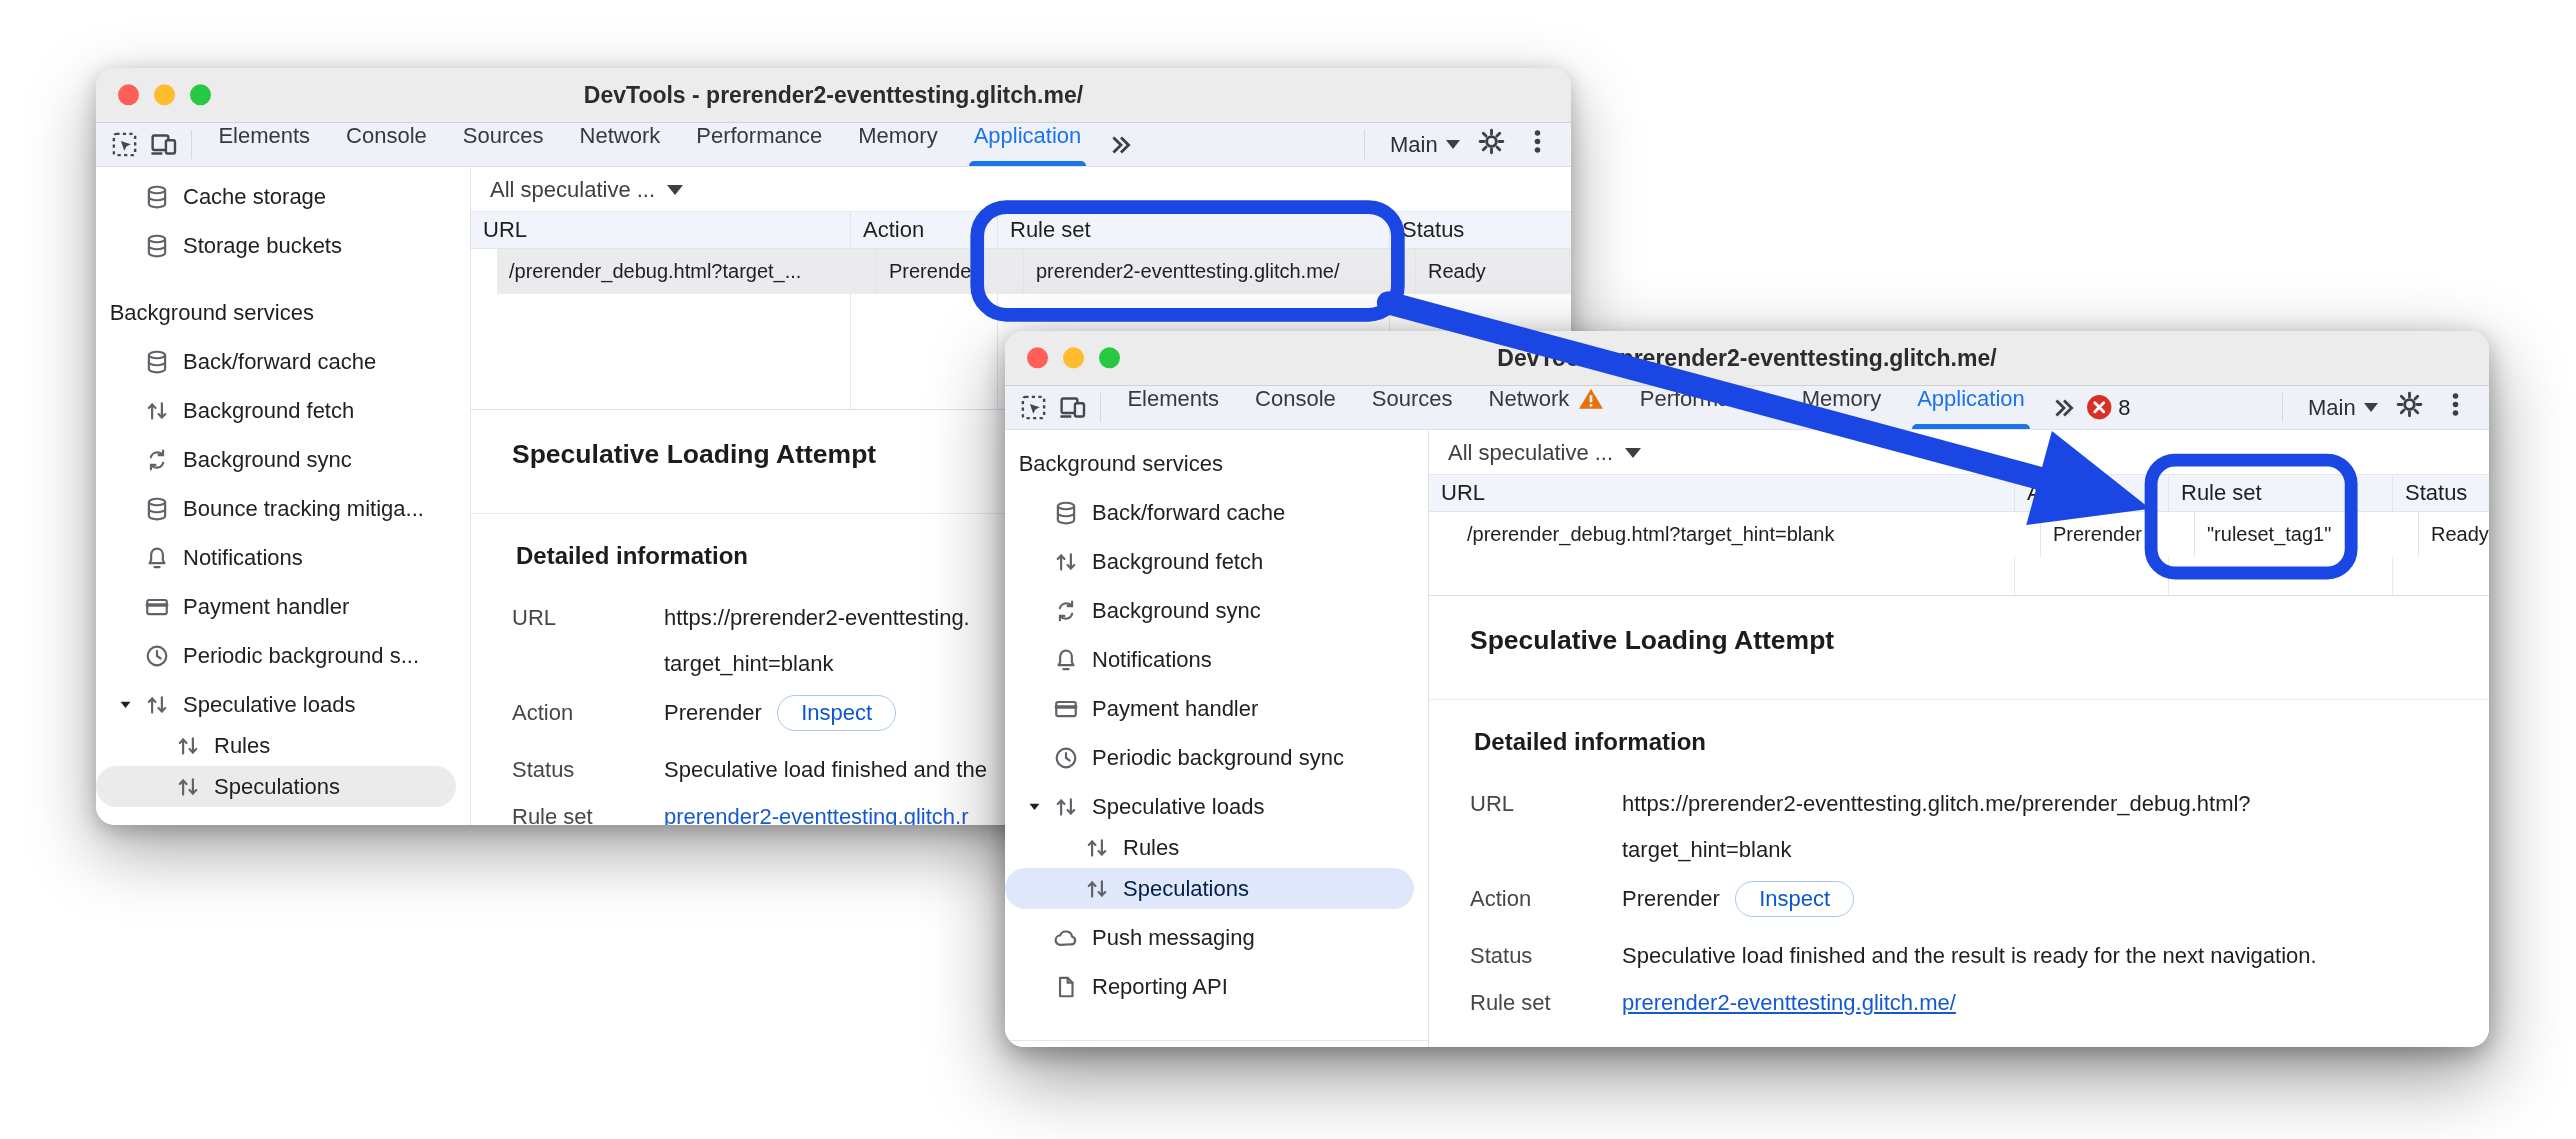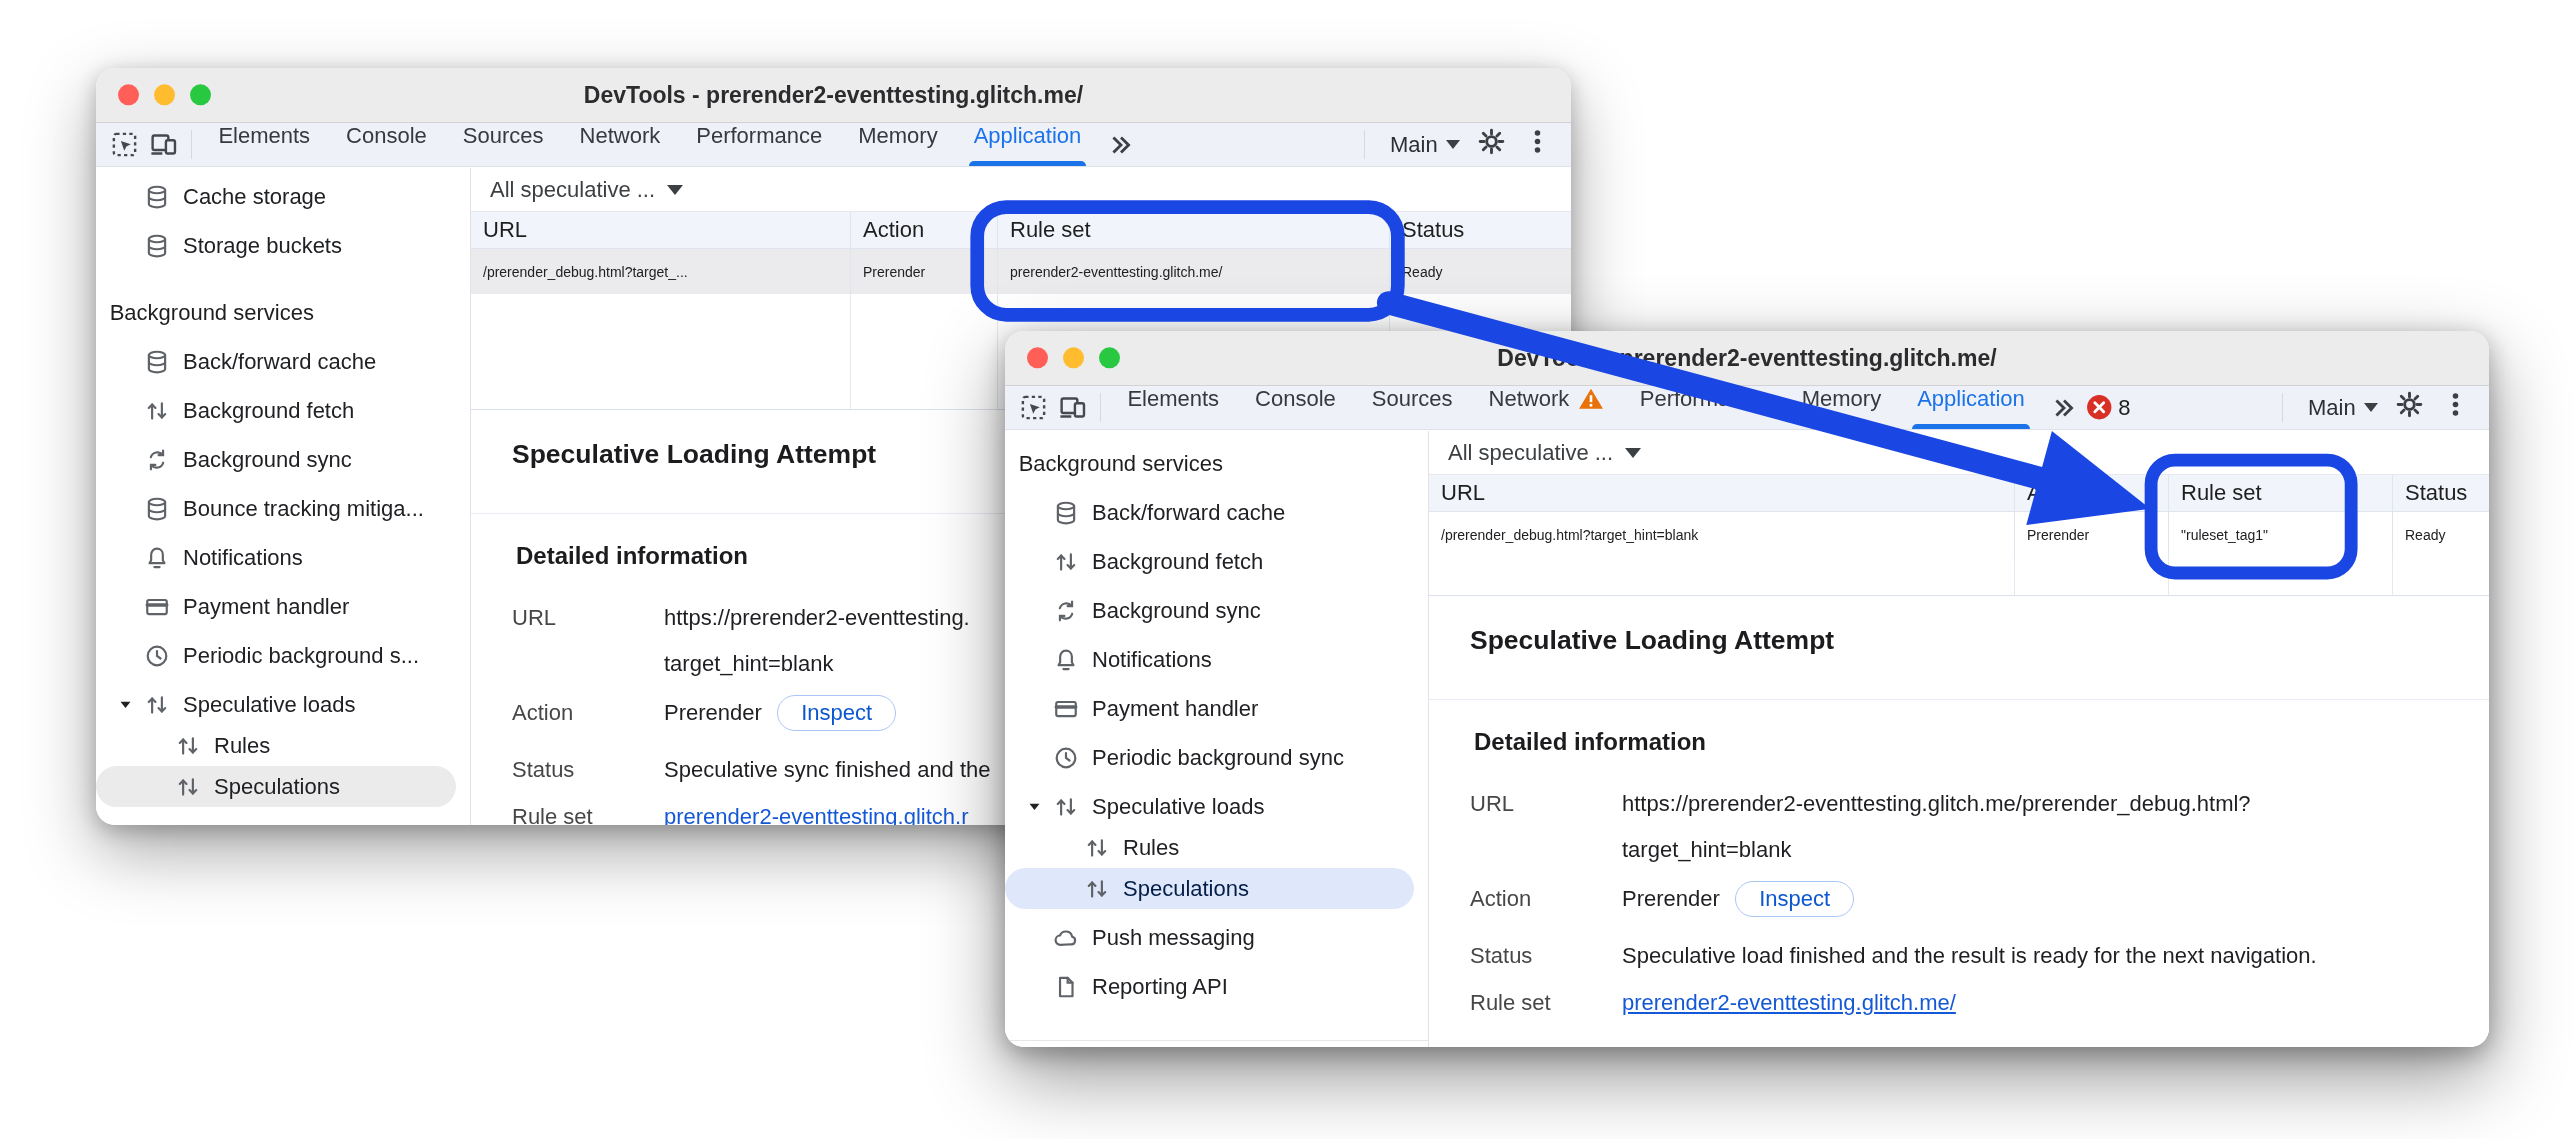--- a/index.html
+++ b/index.html
@@ -65,21 +65,21 @@
   #win-front .srow.selected { background:#dfe8fa; color:#041e49; }
 
   .main { flex:1; position:relative; background:#fff; }
   .toolbar { height:44px; border-bottom:0.9px solid #e6e8ee; display:flex; align-items:center;
     padding-left:19px; font-size:22px; color:#3c4043; gap:12px; }
   .toolbar .dcaret { width:0; height:0; border-left:8.5px solid transparent;
     border-right:8.5px solid transparent; border-top:10.3px solid #3c4043; }
 
   .ghead { height:37px; background:#f1f4fa; border-bottom:0.9px solid #e0e4ee; position:relative;
     font-size:22px; color:#1f1f1f; }
-  .grow  { height:45px; position:relative; font-size:14px; color:#202124; }
+  .grow  { height:45px; position:relative; font-size:20px; color:#202124;margin-left:26px; }
   #win-back .grow.selrow { background:#ebebed; }
   .cell { position:absolute; top:0; bottom:0; display:flex; align-items:center;
     padding-left:12px; overflow:hidden; white-space:nowrap; }
   .cell.bl { border-left:0.9px solid #e0e4ee; }
   .gempty { position:relative; }
   #win-back  .gempty { height:115px; }
   #win-front .gempty { height:38px; }
   .gsep { position:absolute; top:0; bottom:0; width:0.9px; background:#e4e8f1; }
   
   #win-back .c0 { left:0; width:379px; }  #win-back .c1 { left:379px; width:147px; }
@@ -371,21 +371,21 @@
               <span>target_hint=blank</span>
             </span>
           </div>
           <div class="drow d-action">
             <span class="dlabel">Action</span>
             <span>Prerender</span>
             <span class="pill">Inspect</span>
           </div>
           <div class="drow d-status">
             <span class="dlabel">Status</span>
-            <span>Speculative sync finished and the</span>
+            <span>Speculative load finished and the</span>
           </div>
           <div class="drow d-ruleset">
             <span class="dlabel">Rule set</span>
             <a class="dlink">prerender2-eventtesting.glitch.r</a>
           </div>
         </div>
       </div>
     </div>
   </div>
 

